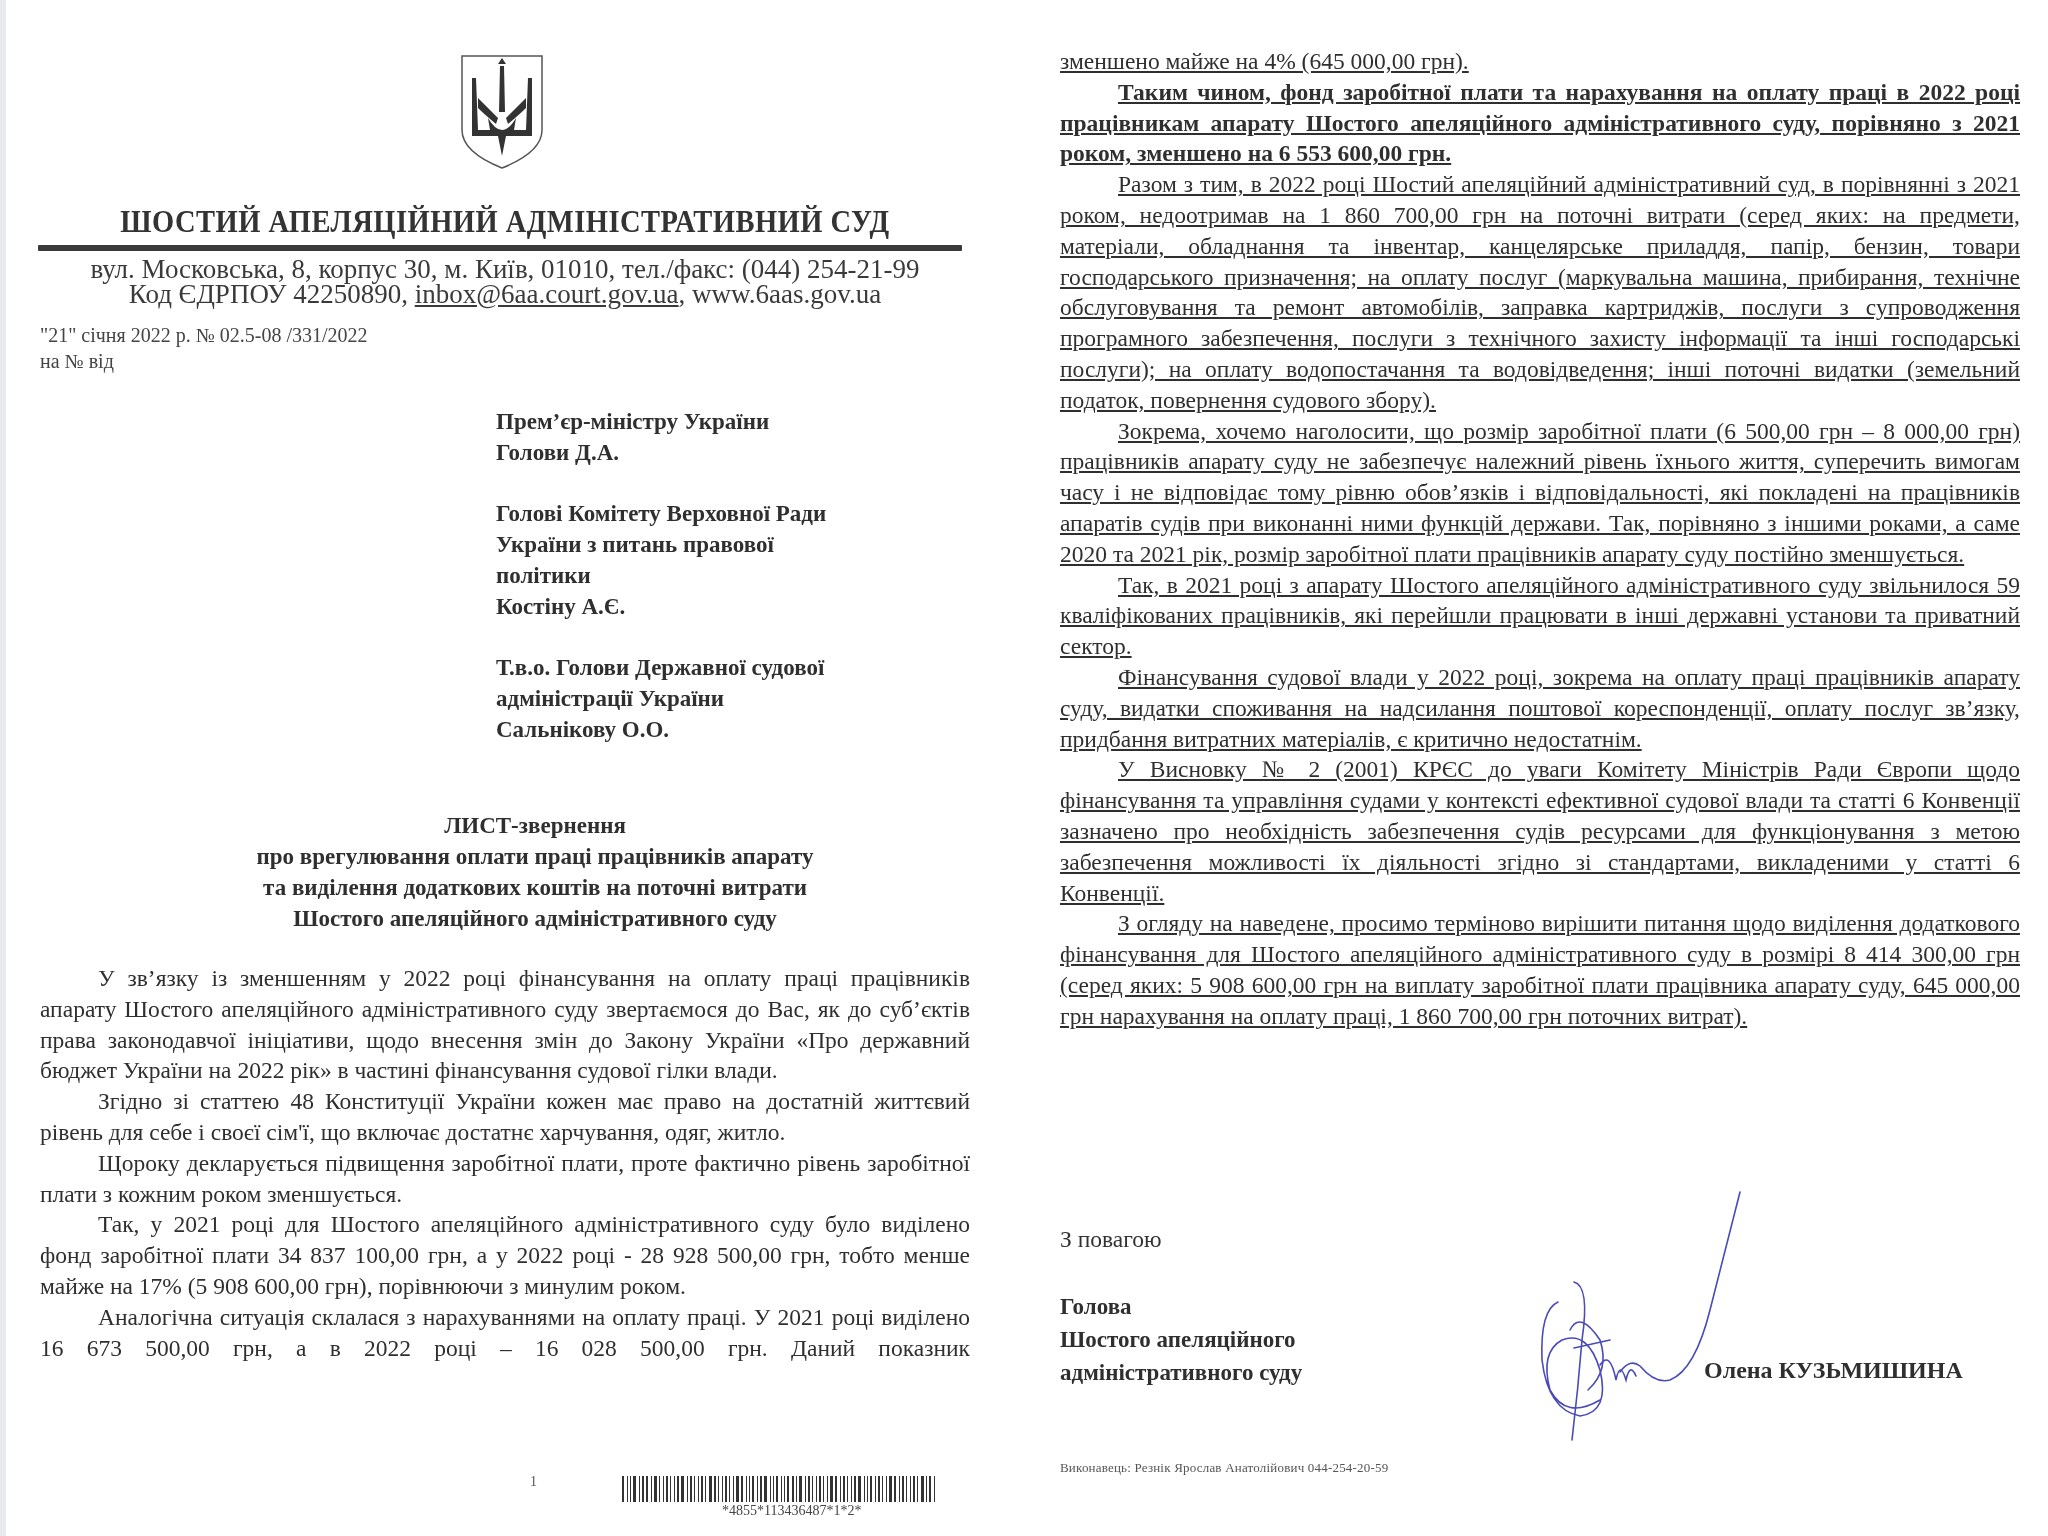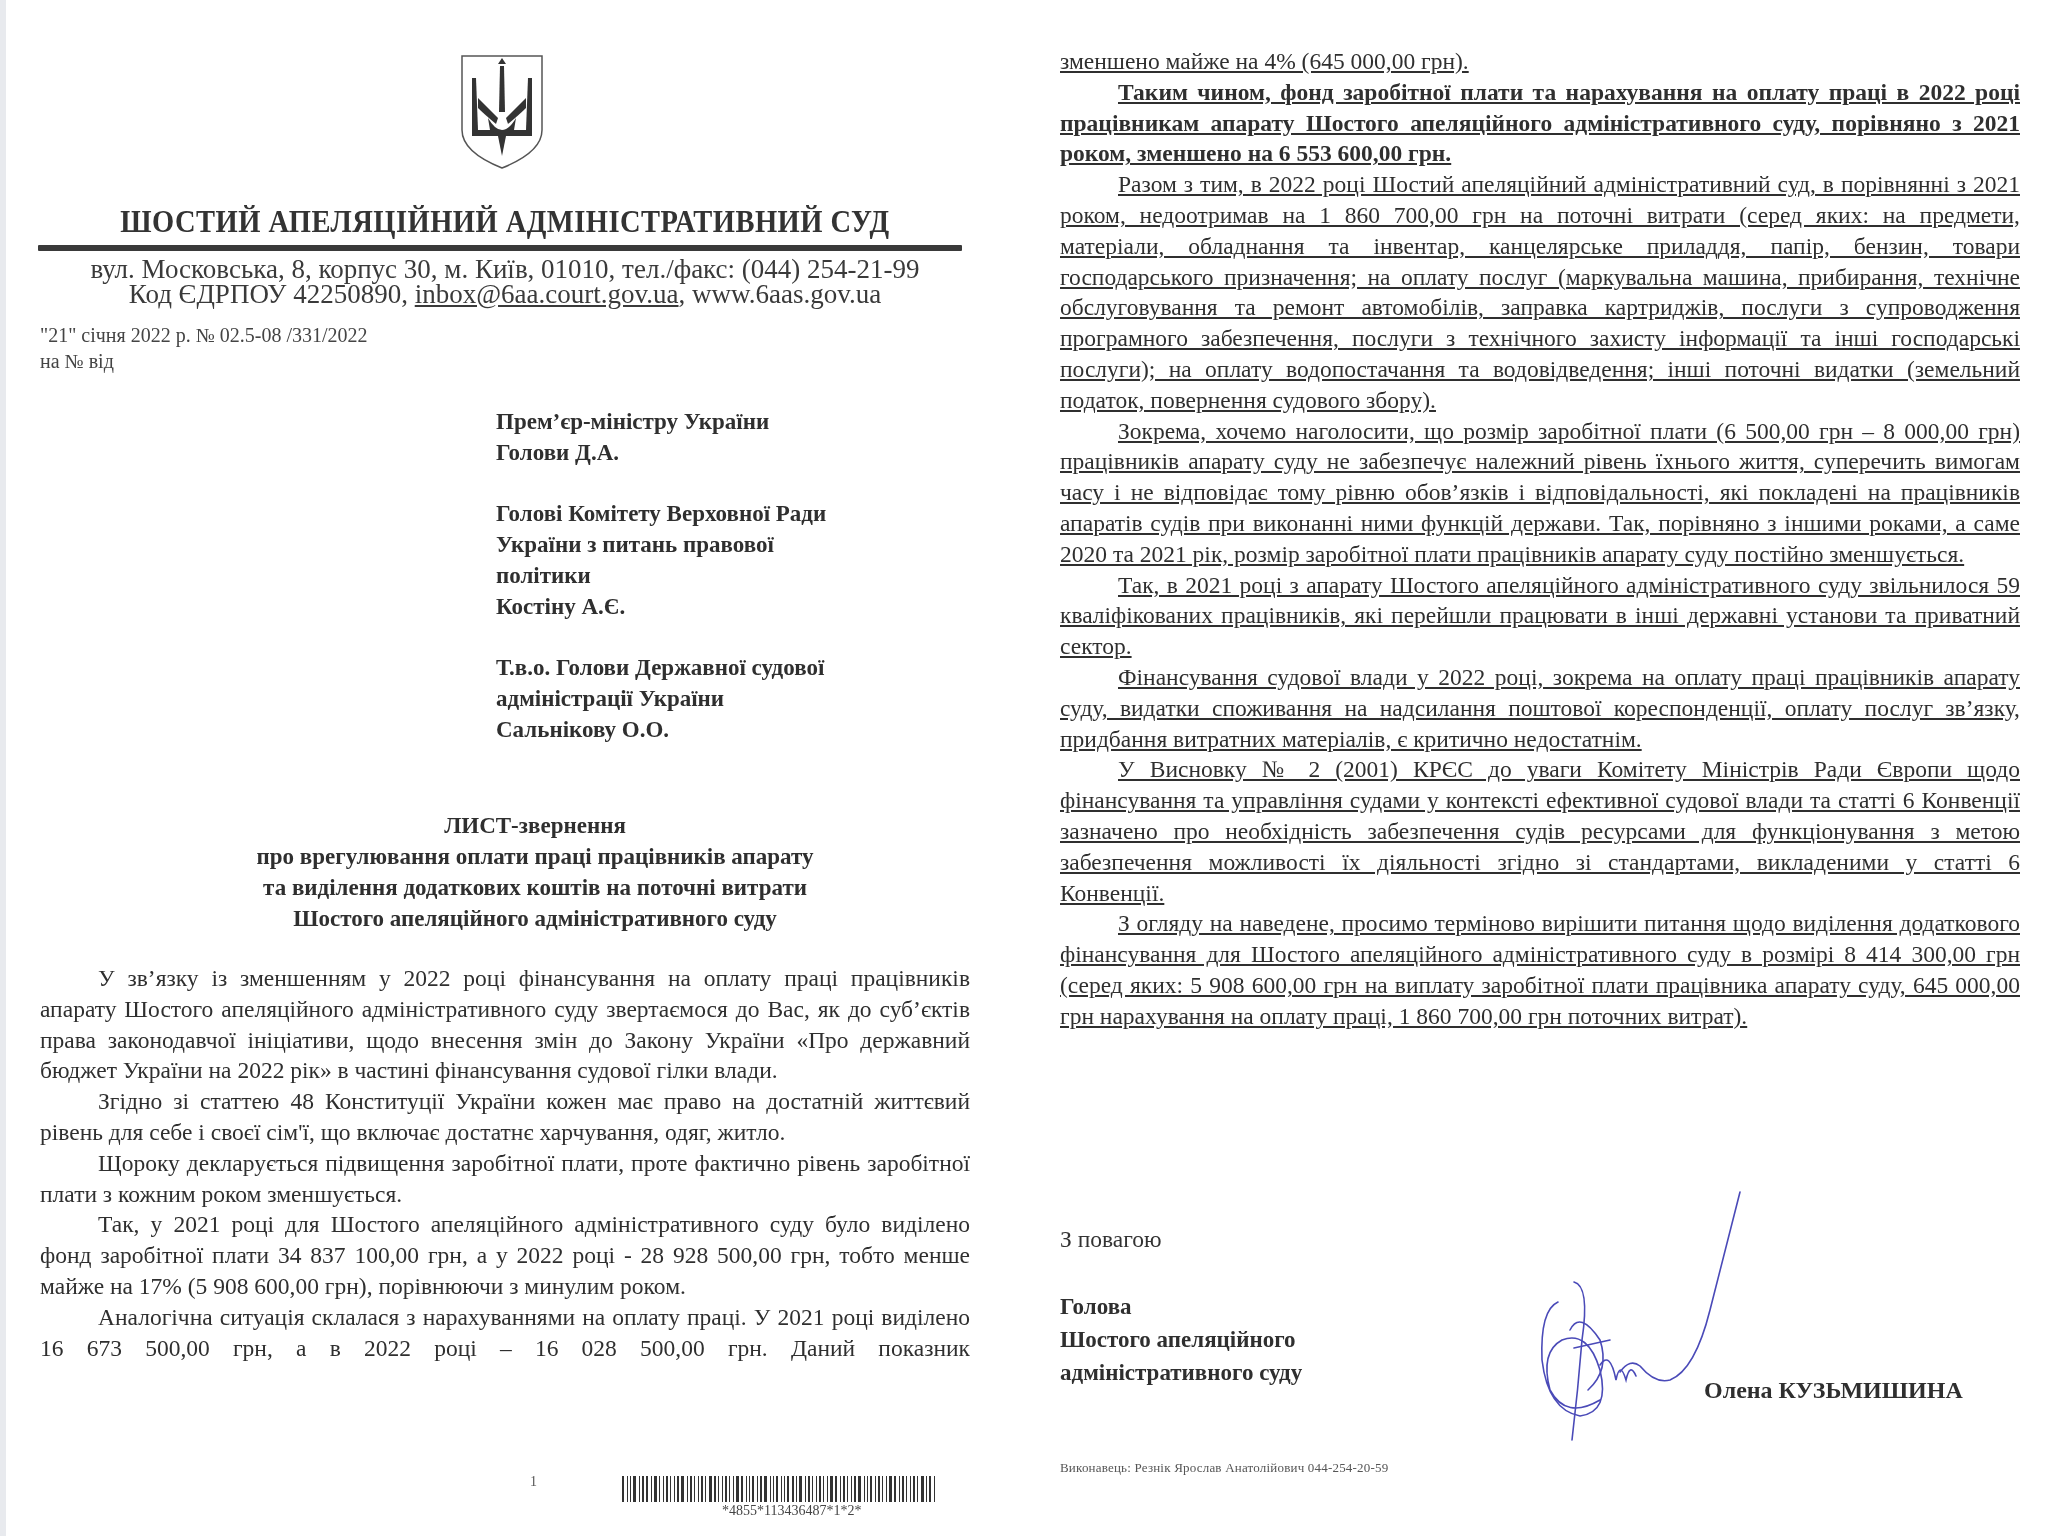--- a/index.html
+++ b/index.html
@@ -42,21 +42,21 @@
   p.bold { font-weight:bold; }
 
   .pagenum { position:absolute; left:530px; top:1474px; font-size:14px; color:#555; }
   .barcode { position:absolute; left:622px; top:1476px; width:340px; height:26px; display:flex; gap:0; }
   .barcode span { display:block; height:26px; background:#333; }
   .barcode-text { position:absolute; left:722px; top:1503px; font-size:14px; color:#444; }
 
   .closing { position:absolute; left:20px; top:1226px; font-size:23.5px; color:#333; }
   .signer { position:absolute; left:20px; top:1290px; font-size:23px; font-weight:bold; line-height:33px; color:#2f2f2f; }
   .signer div { white-space:nowrap; }
-  .signame { position:absolute; left:664px; top:1357px; font-size:24px; font-weight:bold; color:#2f2f2f;margin-top:20px; }
+  .signame { position:absolute; left:664px; top:1357px; font-size:24px; font-weight:bold; color:#2f2f2f; }
   .signature { position:absolute; left:430px; top:1190px; width:320px; height:260px; }
   .executor { position:absolute; left:20px; top:1460px; font-size:13px; color:#555; letter-spacing:0.2px; }
 </style>
 </head>
 <body>
 
 <div class="edge"></div>
 
 <div class="page left">
   <svg class="emblem" viewBox="0 0 88 118">

